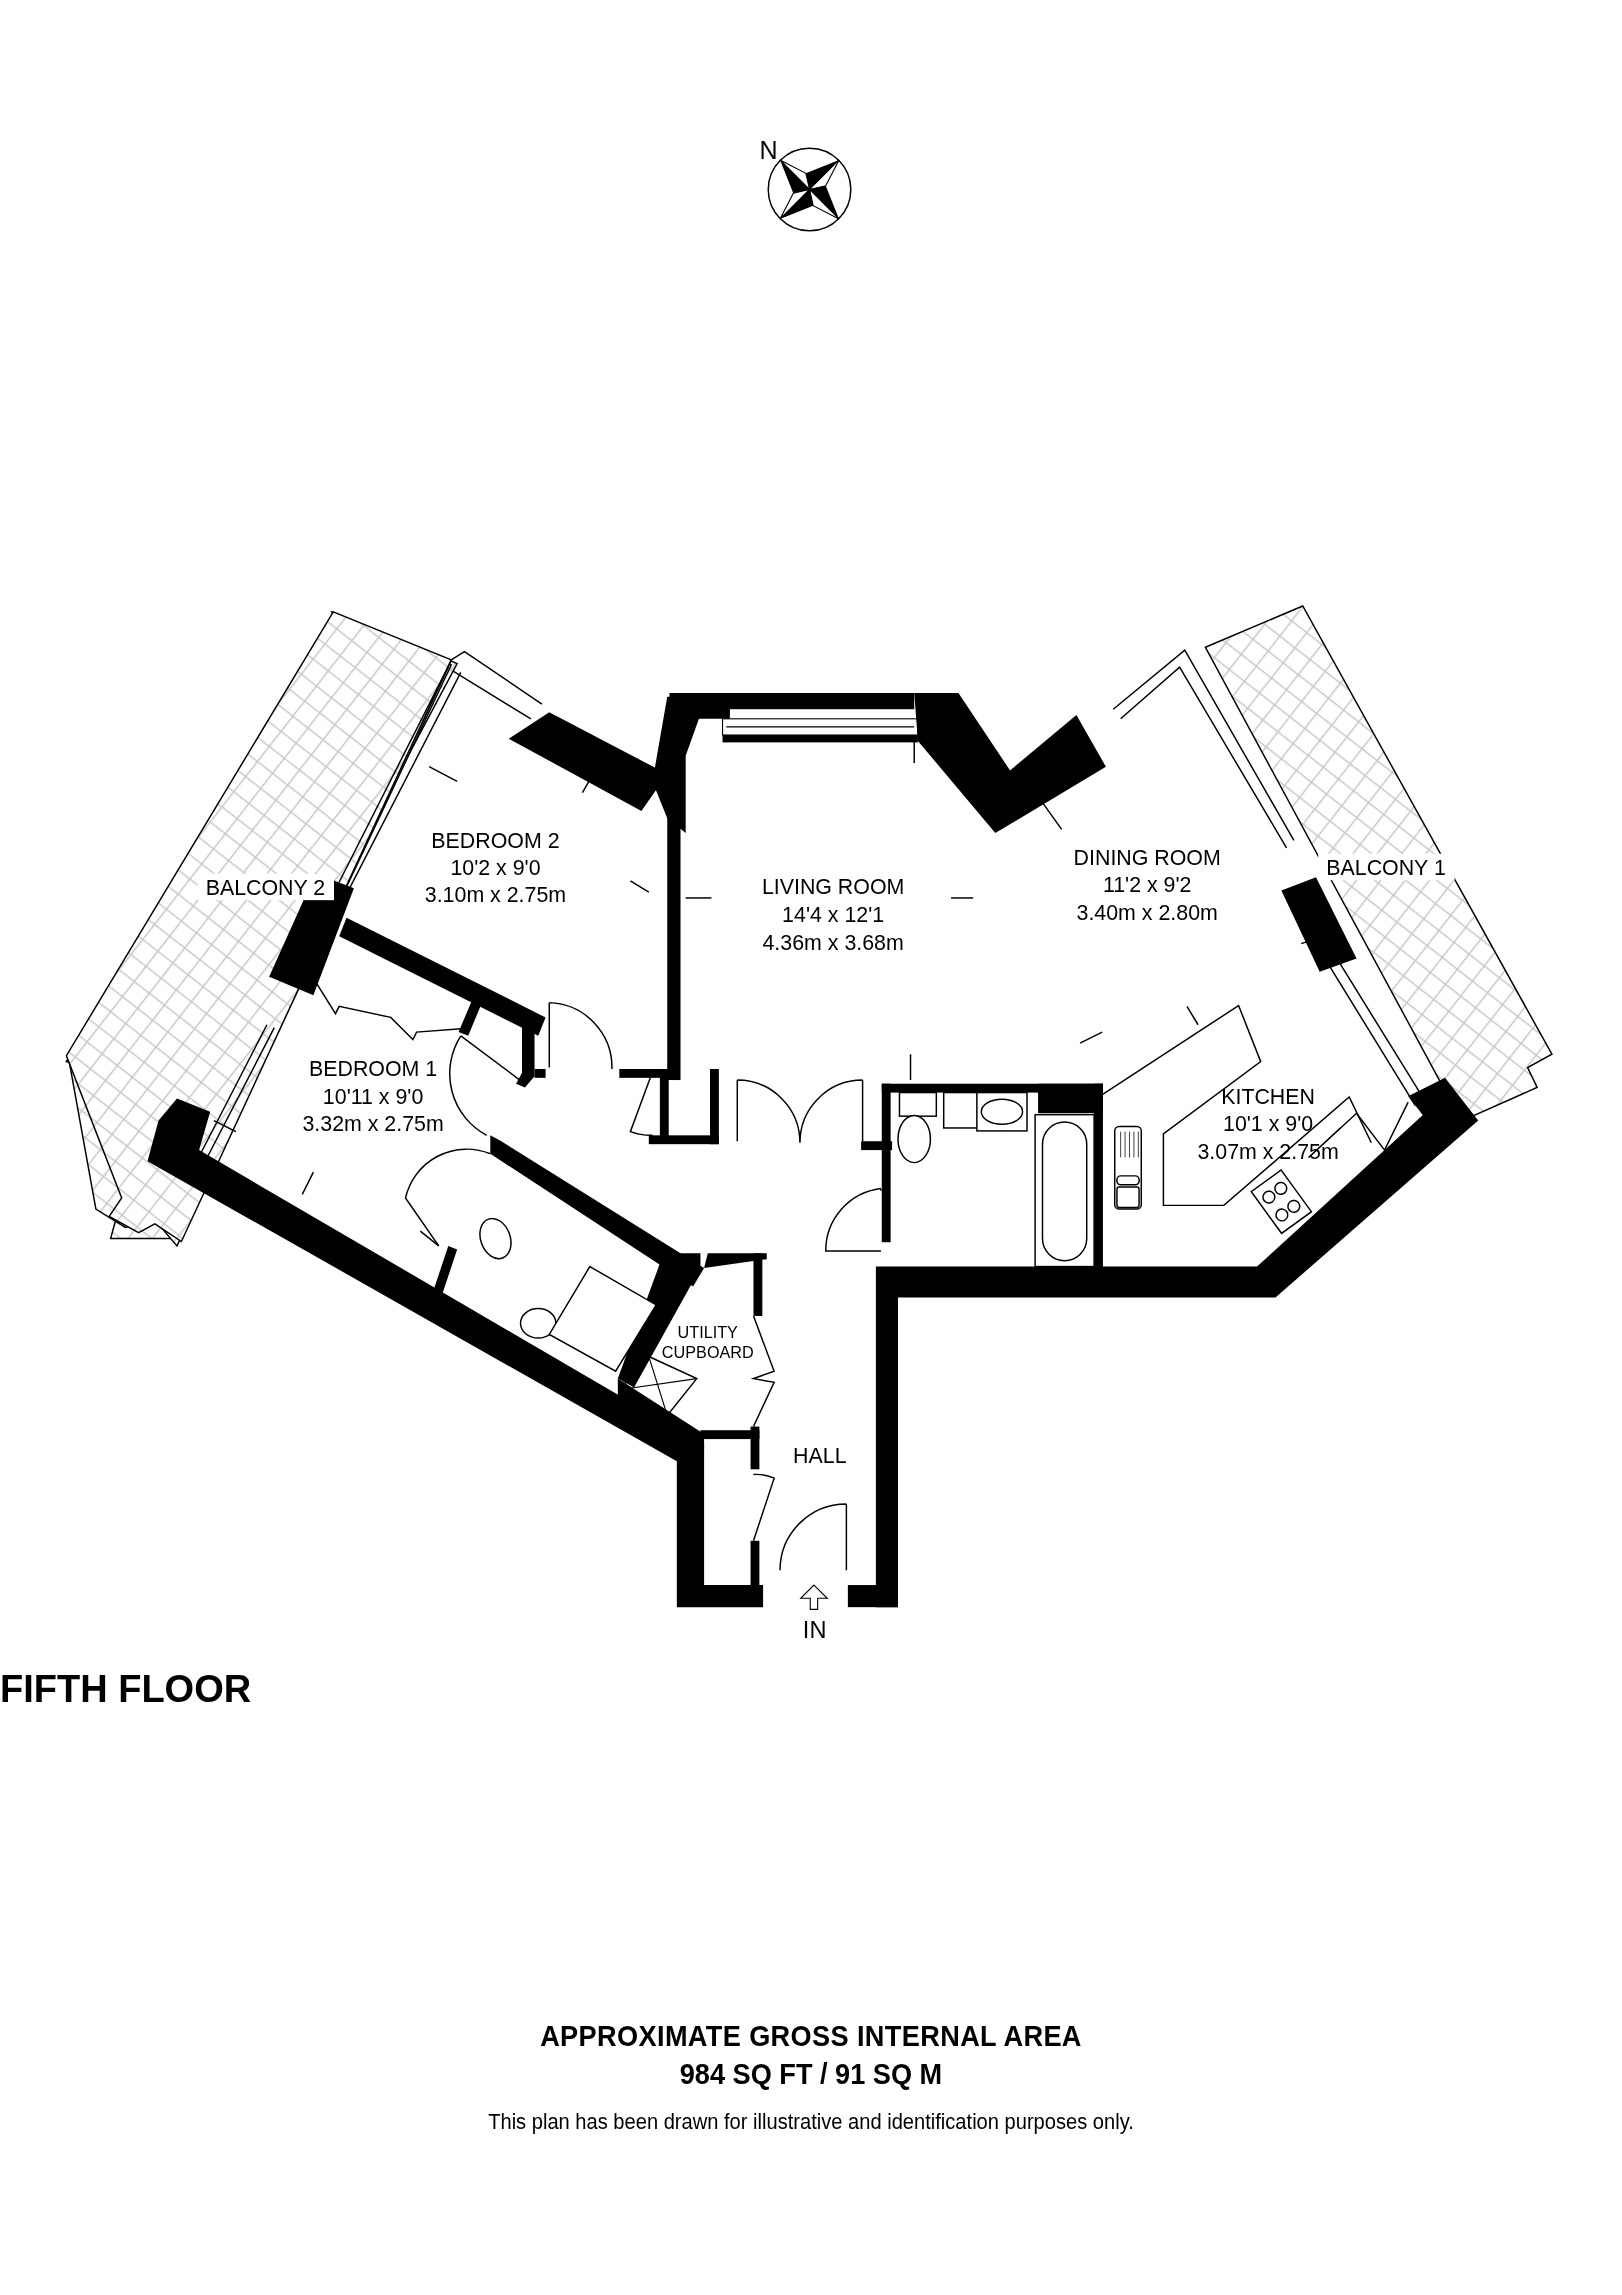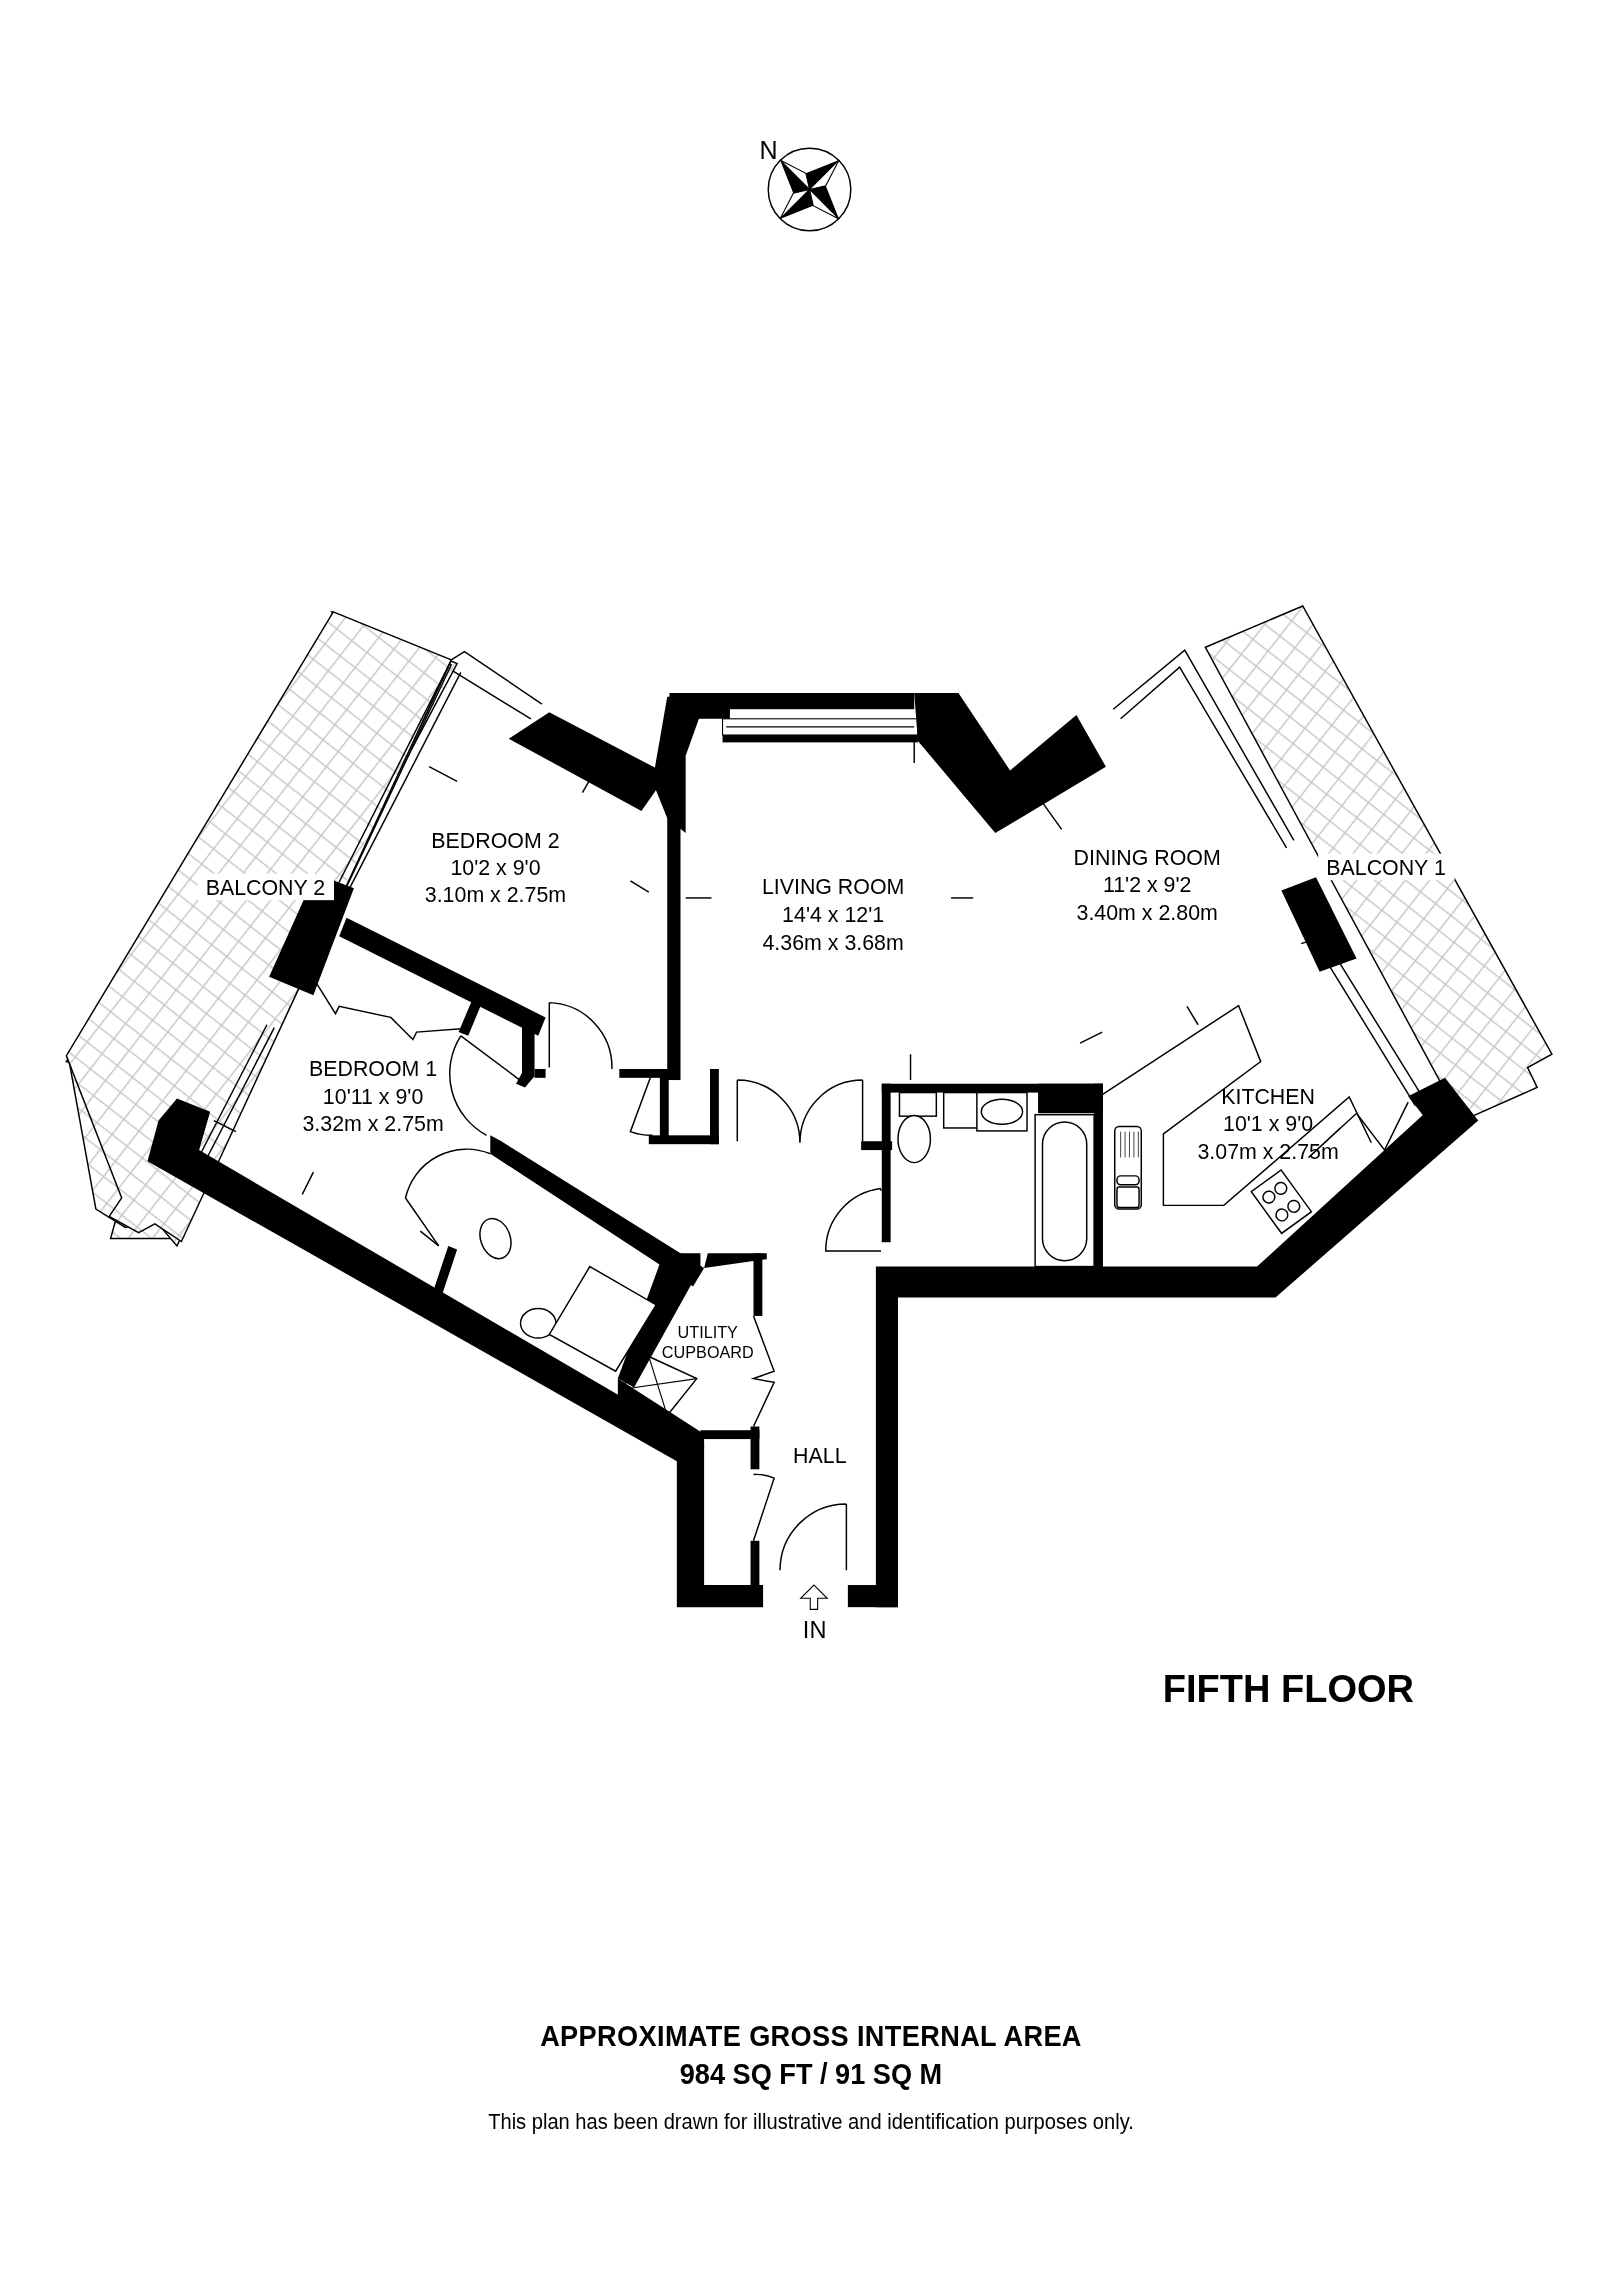--- a/index.html
+++ b/index.html
@@ -6,21 +6,21 @@
   body { width:1622px; height:2295px; position:relative; overflow:hidden; font-family:"Liberation Sans", sans-serif; color:#000; }
   #plan { position:absolute; left:0; top:0; width:1622px; height:2295px; }
   .room-label { font-family:"Liberation Sans", sans-serif; font-size:29px; fill:#000; text-anchor:middle; }
   .small-label { font-family:"Liberation Sans", sans-serif; font-size:22px; fill:#000; text-anchor:middle; }
   .compass-n { font-family:"Liberation Sans", sans-serif; font-size:34px; fill:#000; }
   .wall { fill:#000; }
   .thin { fill:none; stroke:#000; stroke-width:2; }
   .fix { fill:#fff; stroke:#000; stroke-width:2; }
   .window { fill:#fff; stroke:#000; stroke-width:1.5; }
   .balcony { fill:url(#hatch); stroke:#000; stroke-width:2; }
-  .floor-title { position:absolute; left:0; width:1414px; top:1668px; text-align:right; font-size:38px; font-weight:bold; }
+  .floor-title { position:absolute; left:0; width:1414px; top:1668px; text-align:left; font-size:38px; font-weight:bold; }
   .area-title { position:absolute; left:0; width:1622px; top:2019px; text-align:center; font-size:29.5px; font-weight:bold; letter-spacing:0.4px; transform:scaleX(0.92); }
   .area-value { position:absolute; left:0; width:1622px; top:2057px; text-align:center; font-size:29.5px; font-weight:bold; transform:scaleX(0.92); }
   .disclaimer { position:absolute; left:0; width:1622px; top:2110px; text-align:center; font-size:21.4px; transform:scaleX(0.94); }
   .in-label { font-family:"Liberation Sans", sans-serif; font-size:32px; fill:#000; text-anchor:middle; }
 </style>
 </head>
 <body>
 
 <svg id="plan" viewBox="0 0 2200 3113" xmlns="http://www.w3.org/2000/svg">
   <defs>

